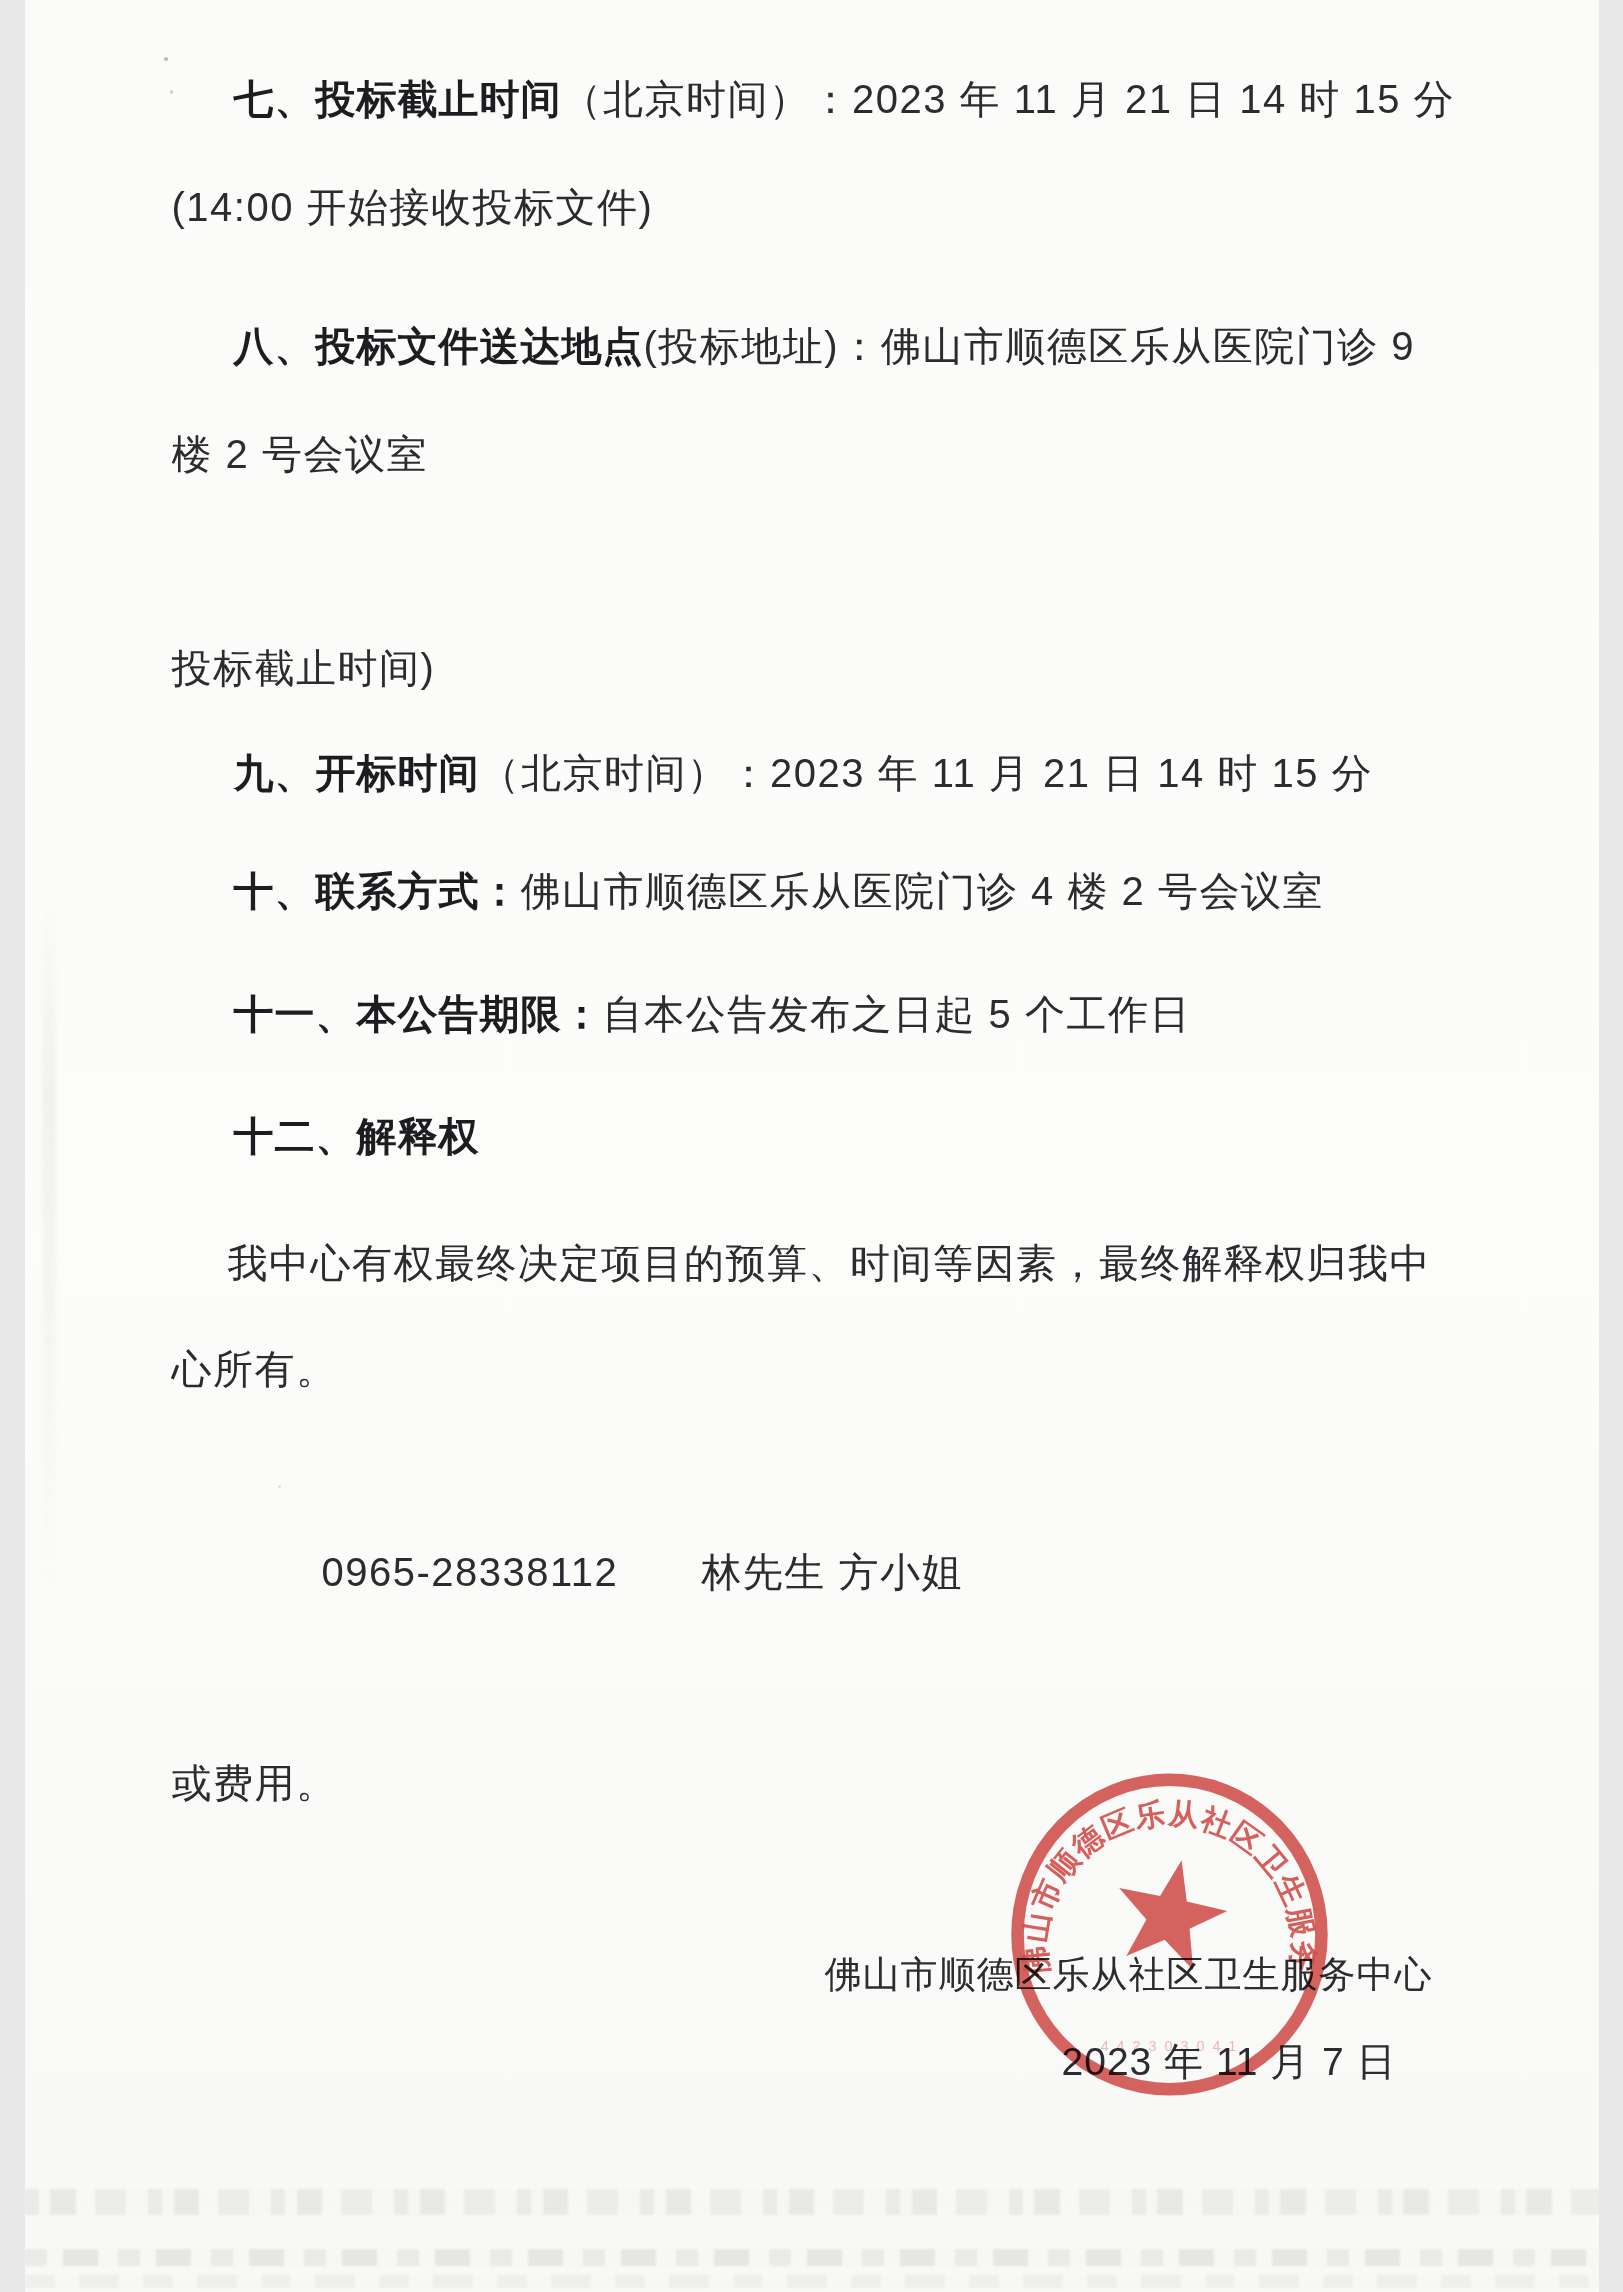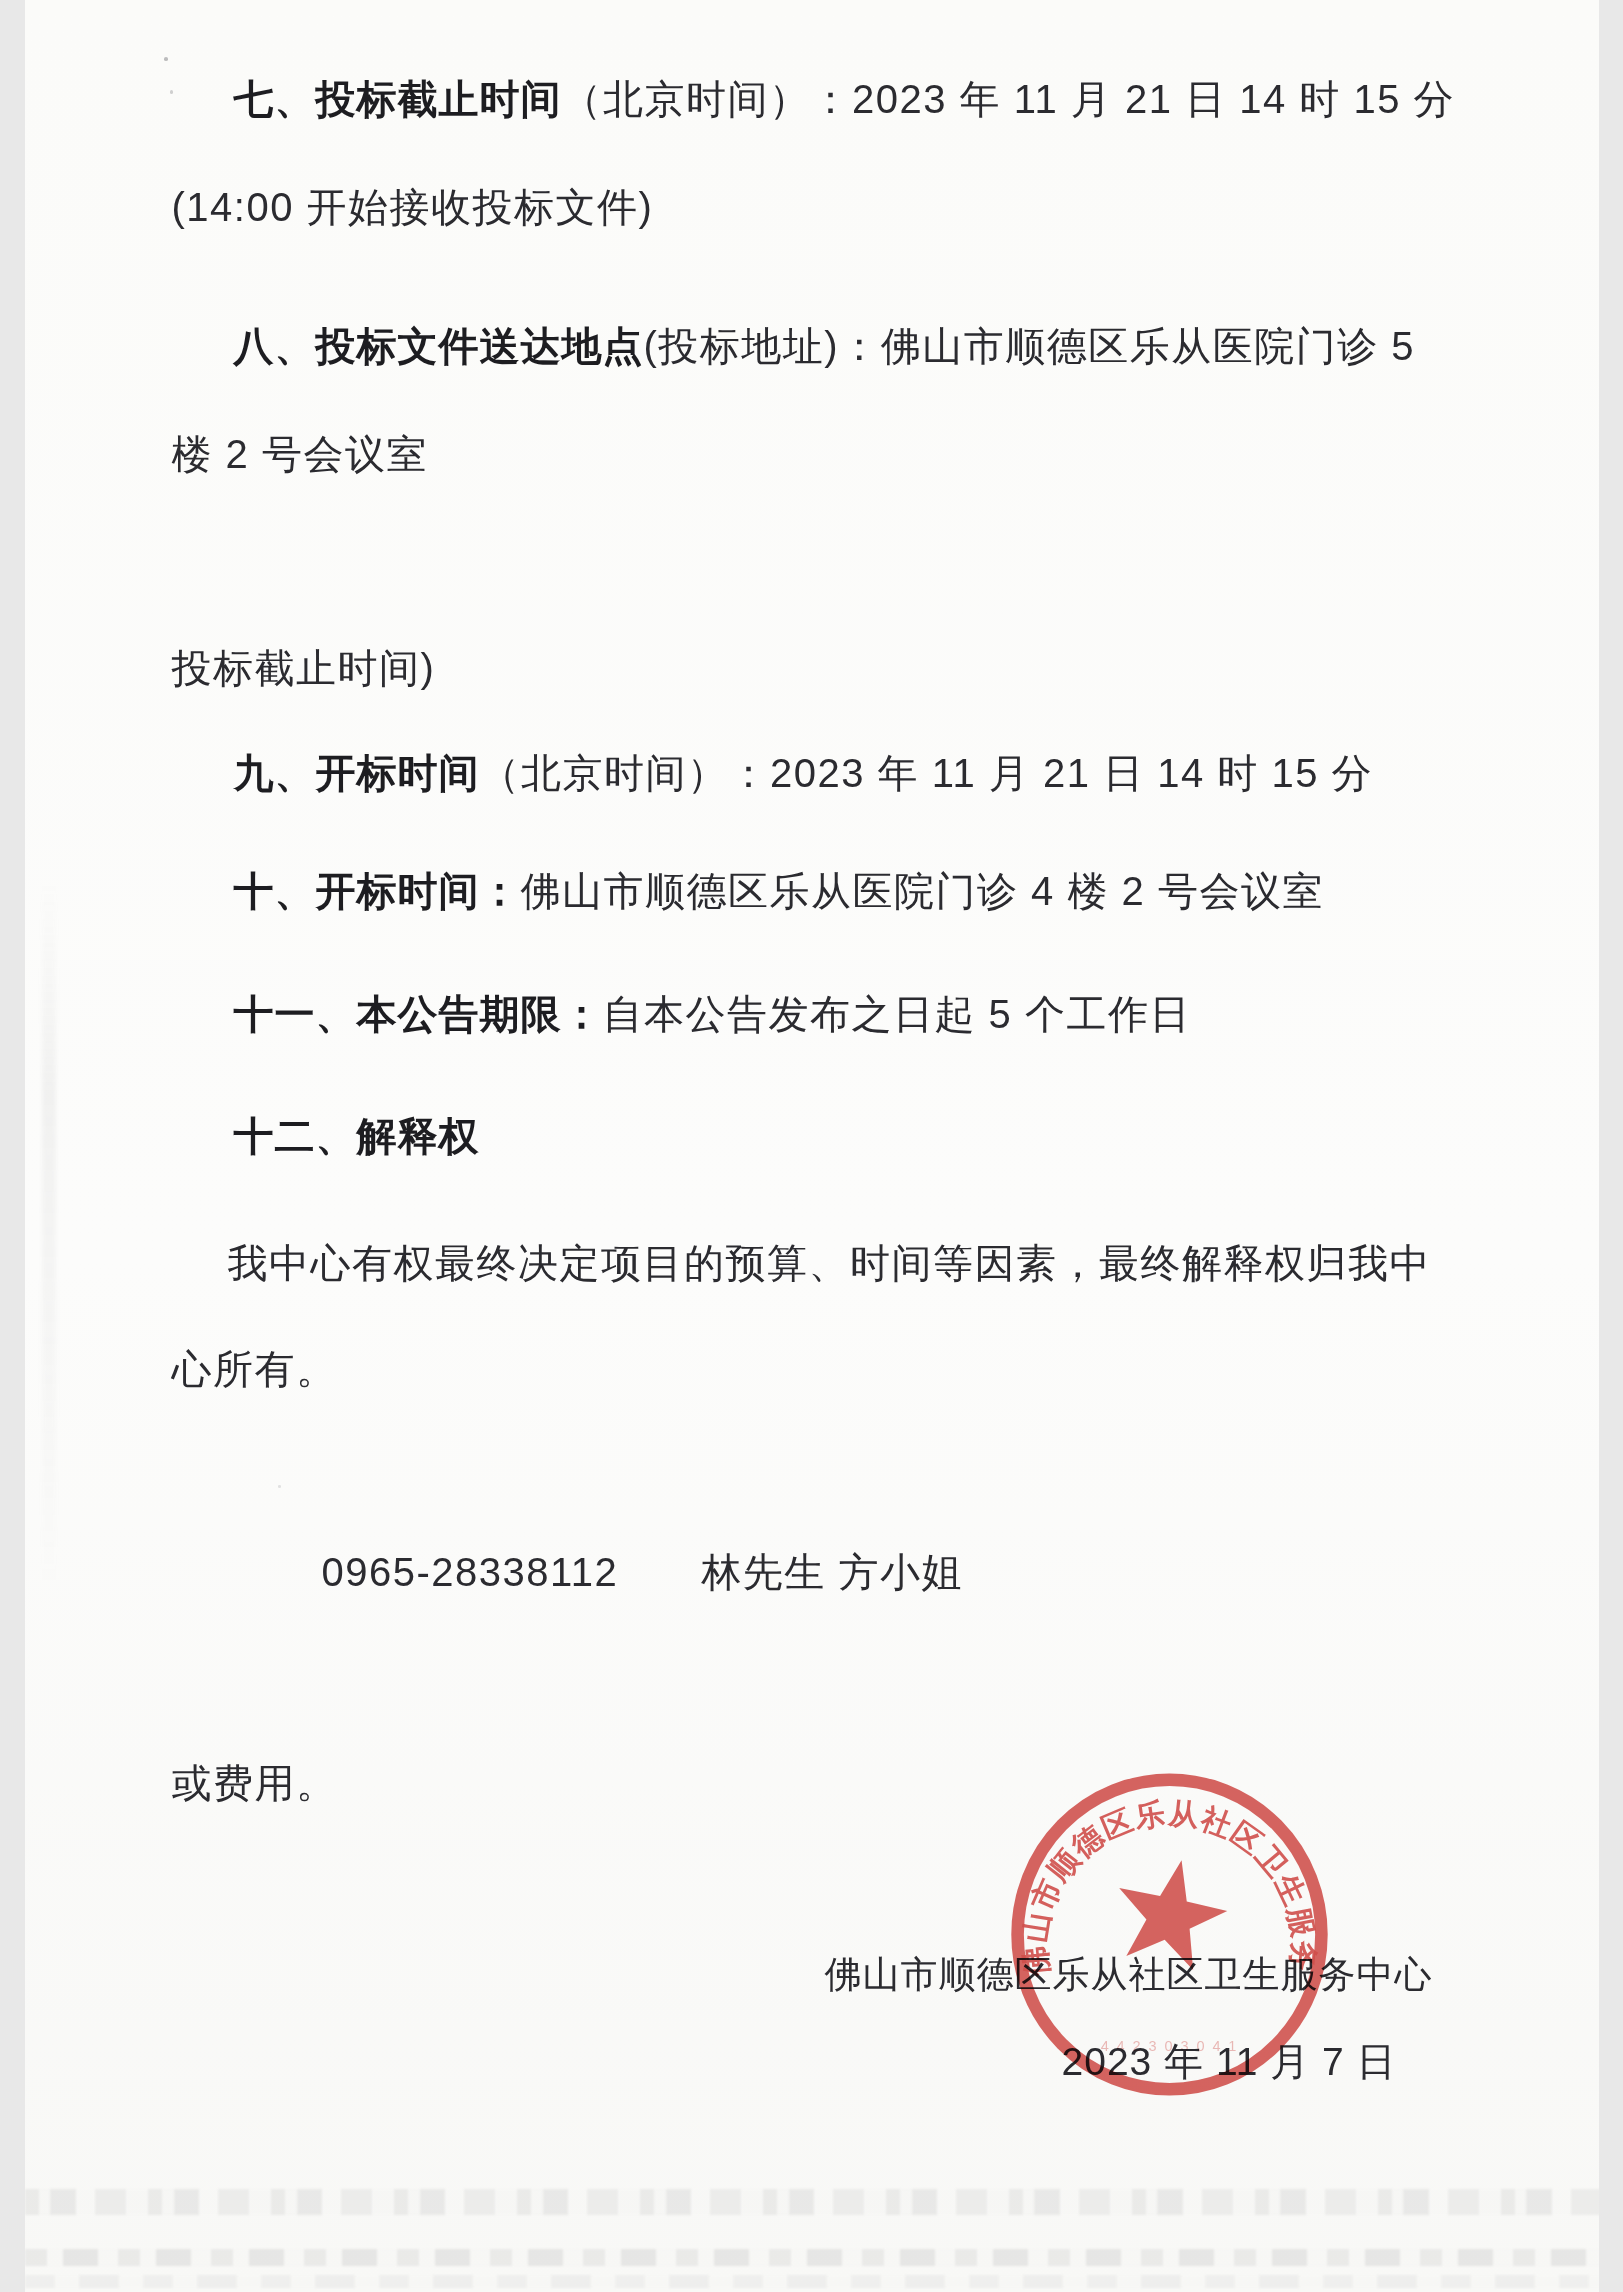--- a/index.html
+++ b/index.html
@@ -68,30 +68,30 @@
 </style>
 </head>
 <body>
 
 <div id="paper">
 
   <div class="line" style="left:209px;top:74px"><span class="b">七、投标截止时间</span><span>（北京时间）：2023 年 11 月 21 日 14 时 15 分</span></div>
 
   <div class="line" style="left:147px;top:182px"><span>(14:00 开始接收投标文件)</span></div>
 
-  <div class="line" style="left:209px;top:321px"><span class="b">八、投标文件送达地点</span><span>(投标地址)：佛山市顺德区乐从医院门诊 5</span></div>
+  <div class="line" style="left:209px;top:321px"><span class="b">八、投标文件送达地点</span><span>(投标地址)：佛山市顺德区乐从医院门诊 9</span></div>
 
   <div class="line" style="left:147px;top:429px"><span>楼 2 号会议室</span></div>
 
 
   <div class="line" style="left:147px;top:643px"><span>投标截止时间)</span></div>
 
   <div class="line" style="left:209px;top:748px"><span class="b">九、开标时间</span><span>（北京时间）：2023 年 11 月 21 日 14 时 15 分</span></div>
 
-  <div class="line" style="left:209px;top:866px"><span class="b">十、开标时间：</span><span>佛山市顺德区乐从医院门诊 4 楼 2 号会议室</span></div>
+  <div class="line" style="left:209px;top:866px"><span class="b">十、联系方式：</span><span>佛山市顺德区乐从医院门诊 4 楼 2 号会议室</span></div>
 
   <div class="line" style="left:209px;top:989px"><span class="b">十一、本公告期限：</span><span>自本公告发布之日起 5 个工作日</span></div>
 
   <div class="line" style="left:209px;top:1111px"><span class="b">十二、解释权</span></div>
 
   <div class="line" style="left:203px;top:1238px"><span>我中心有权最终决定项目的预算、时间等因素，最终解释权归我中</span></div>
 
   <div class="line" style="left:147px;top:1344px"><span>心所有。</span></div>
 
 

